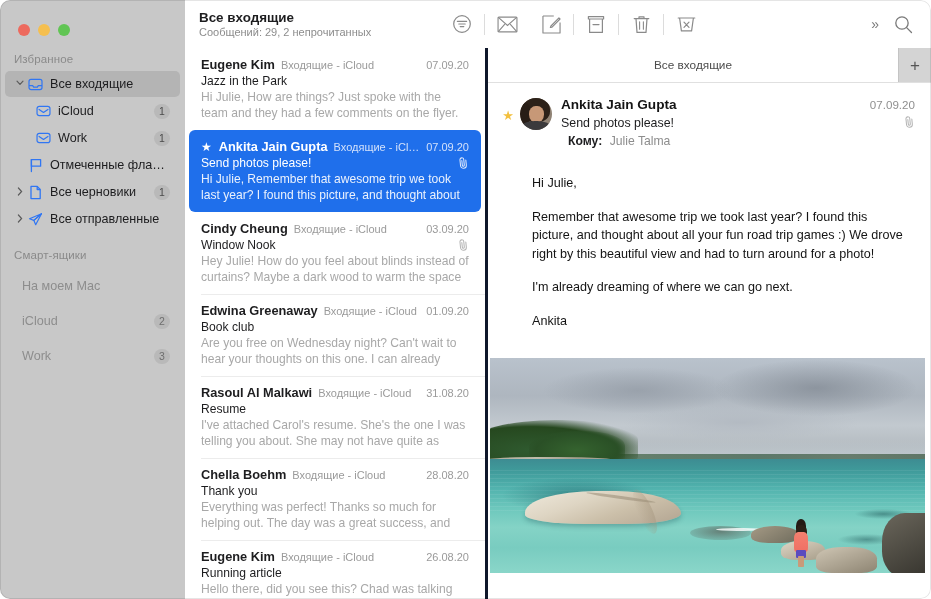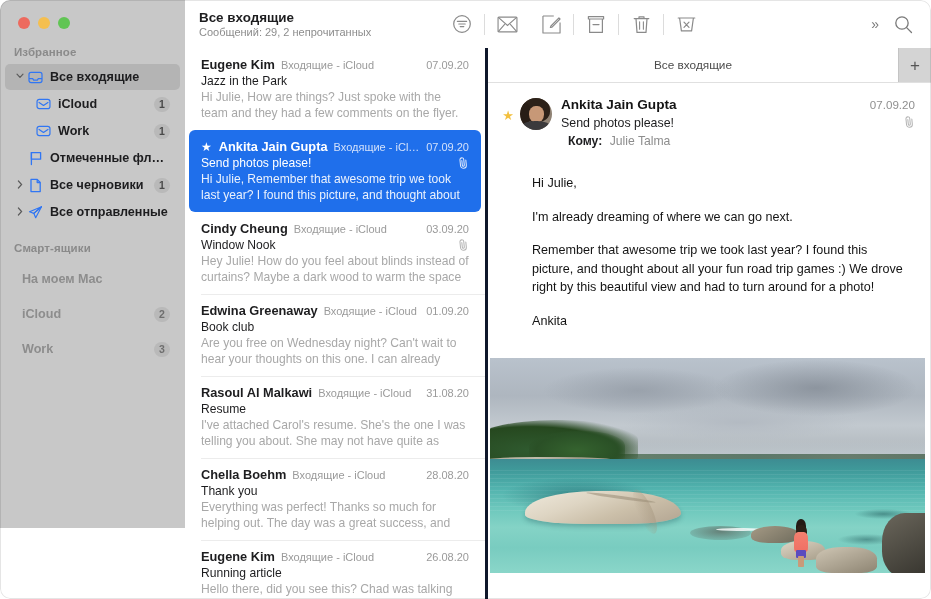--- a/index.html
+++ b/index.html
@@ -17,26 +17,25 @@
     position: relative;
     width: 931px; height: 599px;
     background: #ffffff;
     border-radius: 10px;
     overflow: hidden;
     display: flex;
   }
 
   
   .sidebar {
-    width: 185px; height: 528px;
+    width: 185px; height: 599px;
     background: #c8c8c8;
     flex: 0 0 185px;
     position: relative;
-    padding-top: 5px;
-    font-weight: bold;
+    padding-top: 12px;
   }
   .traffic {
     height: 36px;
     display: flex;
     align-items: center;
     padding-left: 18px;
     gap: 8px;
   }
   .light { width: 12px; height: 12px; border-radius: 50%; }
   .light.red    { background: #ed6a5e; }
@@ -795,22 +794,22 @@
             </div>
             <div class="head-to">
               <b>Кому:</b>
               <span>Julie Talma</span>
             </div>
           </div>
         </div>
 
         <div class="body-text">
           <p>Hi Julie,</p>
+          <p>Remember that awesome trip we took last year? I found this picture, and thought about all your fun road trip games :) We drove right by this beautiful view and had to turn around for a photo!</p>
           <p>I'm already dreaming of where we can go next.</p>
-          <p>Remember that awesome trip we took last year? I found this picture, and thought about all your fun road trip games :) We drove right by this beautiful view and had to turn around for a photo!</p>
           <p>Ankita</p>
         </div>
 
         <div class="photo-wrap">
           <div class="photo">
             <div class="ph-sky"></div>
             <div class="ph-cloud1"></div>
             <div class="ph-cloud2"></div>
             <div class="ph-cloud3"></div>
             <div class="ph-haze"></div>

